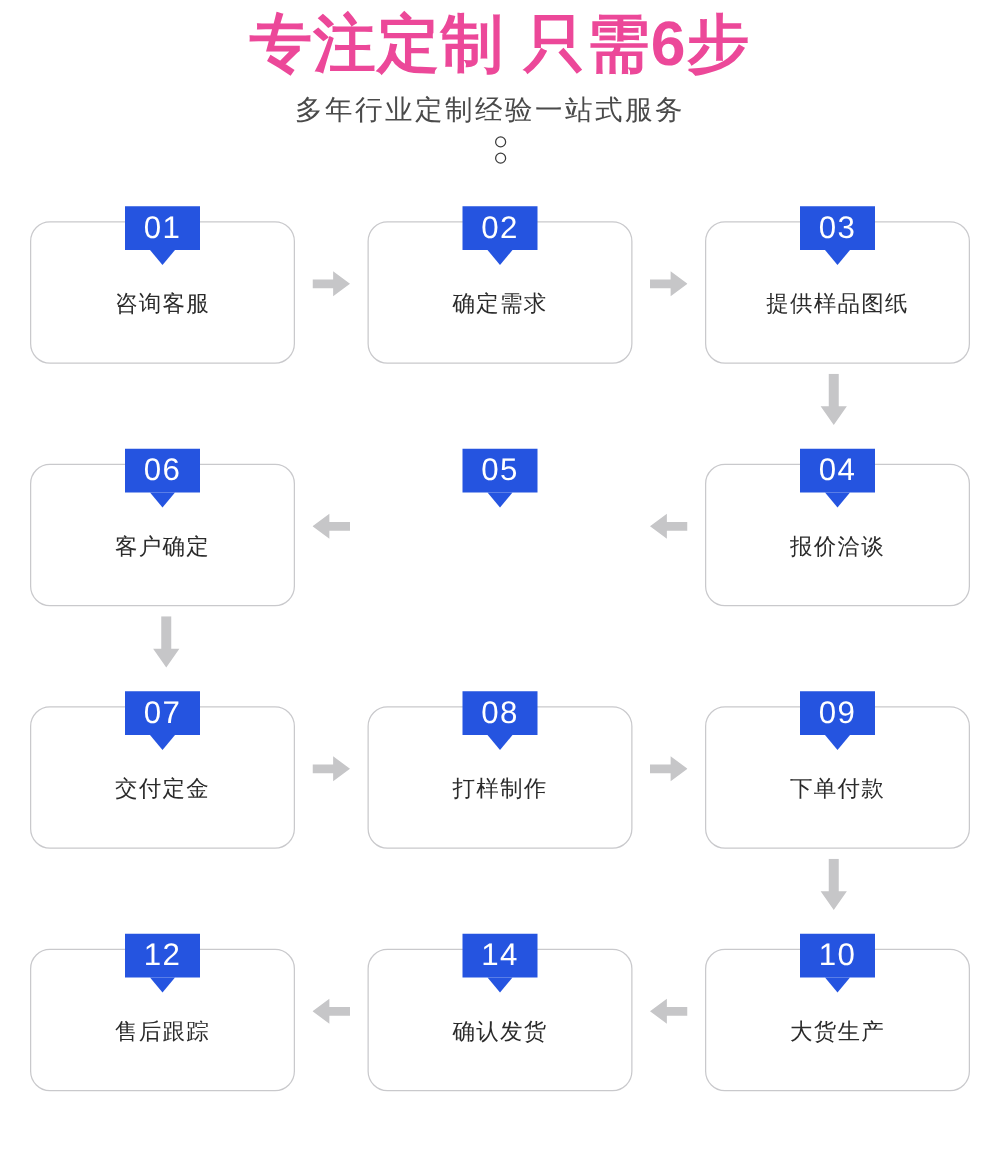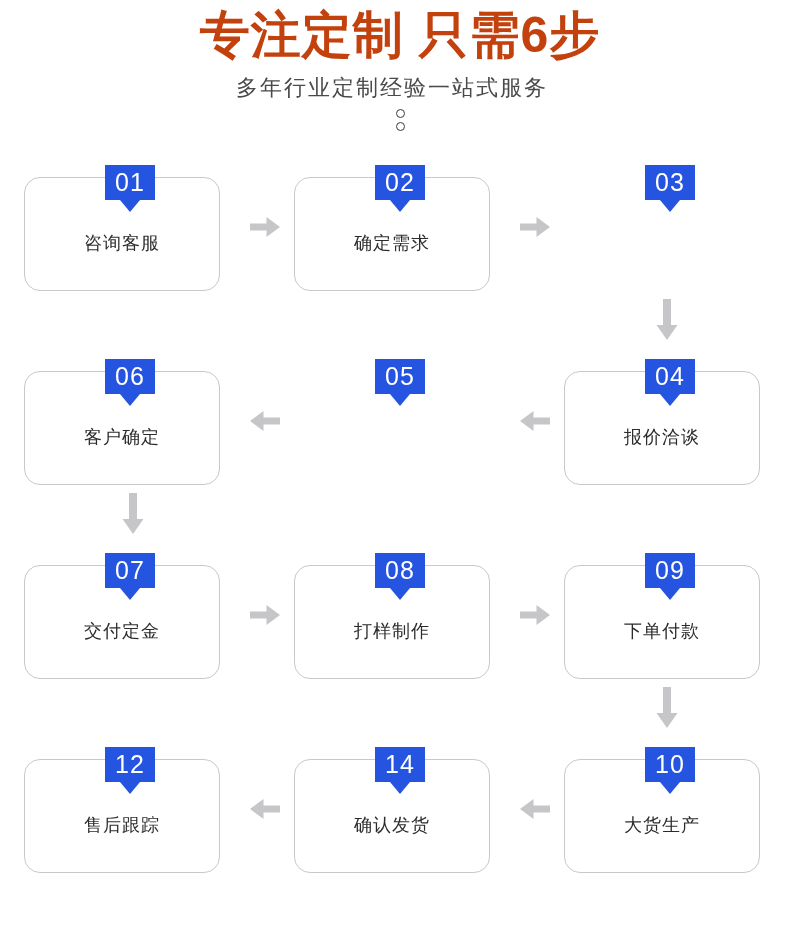--- a/index.html
+++ b/index.html
@@ -17,21 +17,21 @@
 
   
   .header {
     width: 800px;
     padding-top: 6px;
     text-align: center;
   }
   .main-title {
     font-size: 50px;
     font-weight: bold;
-    color: #c2410c;
+    color: #ec4899;
     letter-spacing: 1px;
     line-height: 1.18;
     margin: 0;
     white-space: nowrap;
   }
   .sub-title {
     font-size: 22px;
     color: #4a4a4a;
     font-weight: normal;
     letter-spacing: 2px;
@@ -73,21 +73,21 @@
     position: relative;
     width: 212px;
     height: 136px;
     flex: 0 0 212px;
   }
 
   .card {
     position: absolute;
     left: 0;
     top: 22px;
-    width: 196px;
+    width: 212px;
     height: 114px;
     box-sizing: border-box;
     border: 1.3px solid #c9c9cc;
     border-radius: 16px;
     background: #ffffff;
   }
   .card-label {
     position: absolute;
     left: 0;
     right: 0;
@@ -97,21 +97,21 @@
     color: #2b2b2b;
     letter-spacing: 1px;
     line-height: 1;
   }
 
   .badge {
     position: absolute;
     left: 50%;
     transform: translateX(-50%);
     top: 10px;
-    width: 50px;
+    width: 60px;
     height: 35px;
     background: #2554e0;
     color: #ffffff;
     font-size: 25px;
     line-height: 35px;
     text-align: center;
     letter-spacing: 1px;
     font-weight: 400;
     z-index: 3;
   }
@@ -187,20 +187,23 @@
           <div class="card-label">确定需求</div>
         </div>
         <div class="badge">02</div>
       </div>
       <div class="gap">
         <span class="arrow-h"><svg width="30" height="22" viewBox="0 0 30 22">
             <path d="M0 7.5 H16.5 V1 L30 11 L16.5 21 V14.5 H0 Z" fill="#C6C6C8"></path>
           </svg></span>
       </div>
       <div class="cell">
+        <div class="card">
+          <div class="card-label">提供样品图纸</div>
+        </div>
         <div class="badge">03</div>
       </div>
     </div>
     <div class="v-connector" style="position:relative;height:0;">
       <span class="arrow-v" style="left:656px; top:-50px;"><svg width="22" height="42" viewBox="0 0 22 42">
           <path d="M7 0 H15 V26 H21.5 L11 41 L0.5 26 H7 Z" fill="#C6C6C8"></path>
         </svg></span>
     </div>
     <div class="row">
       <div class="cell">

